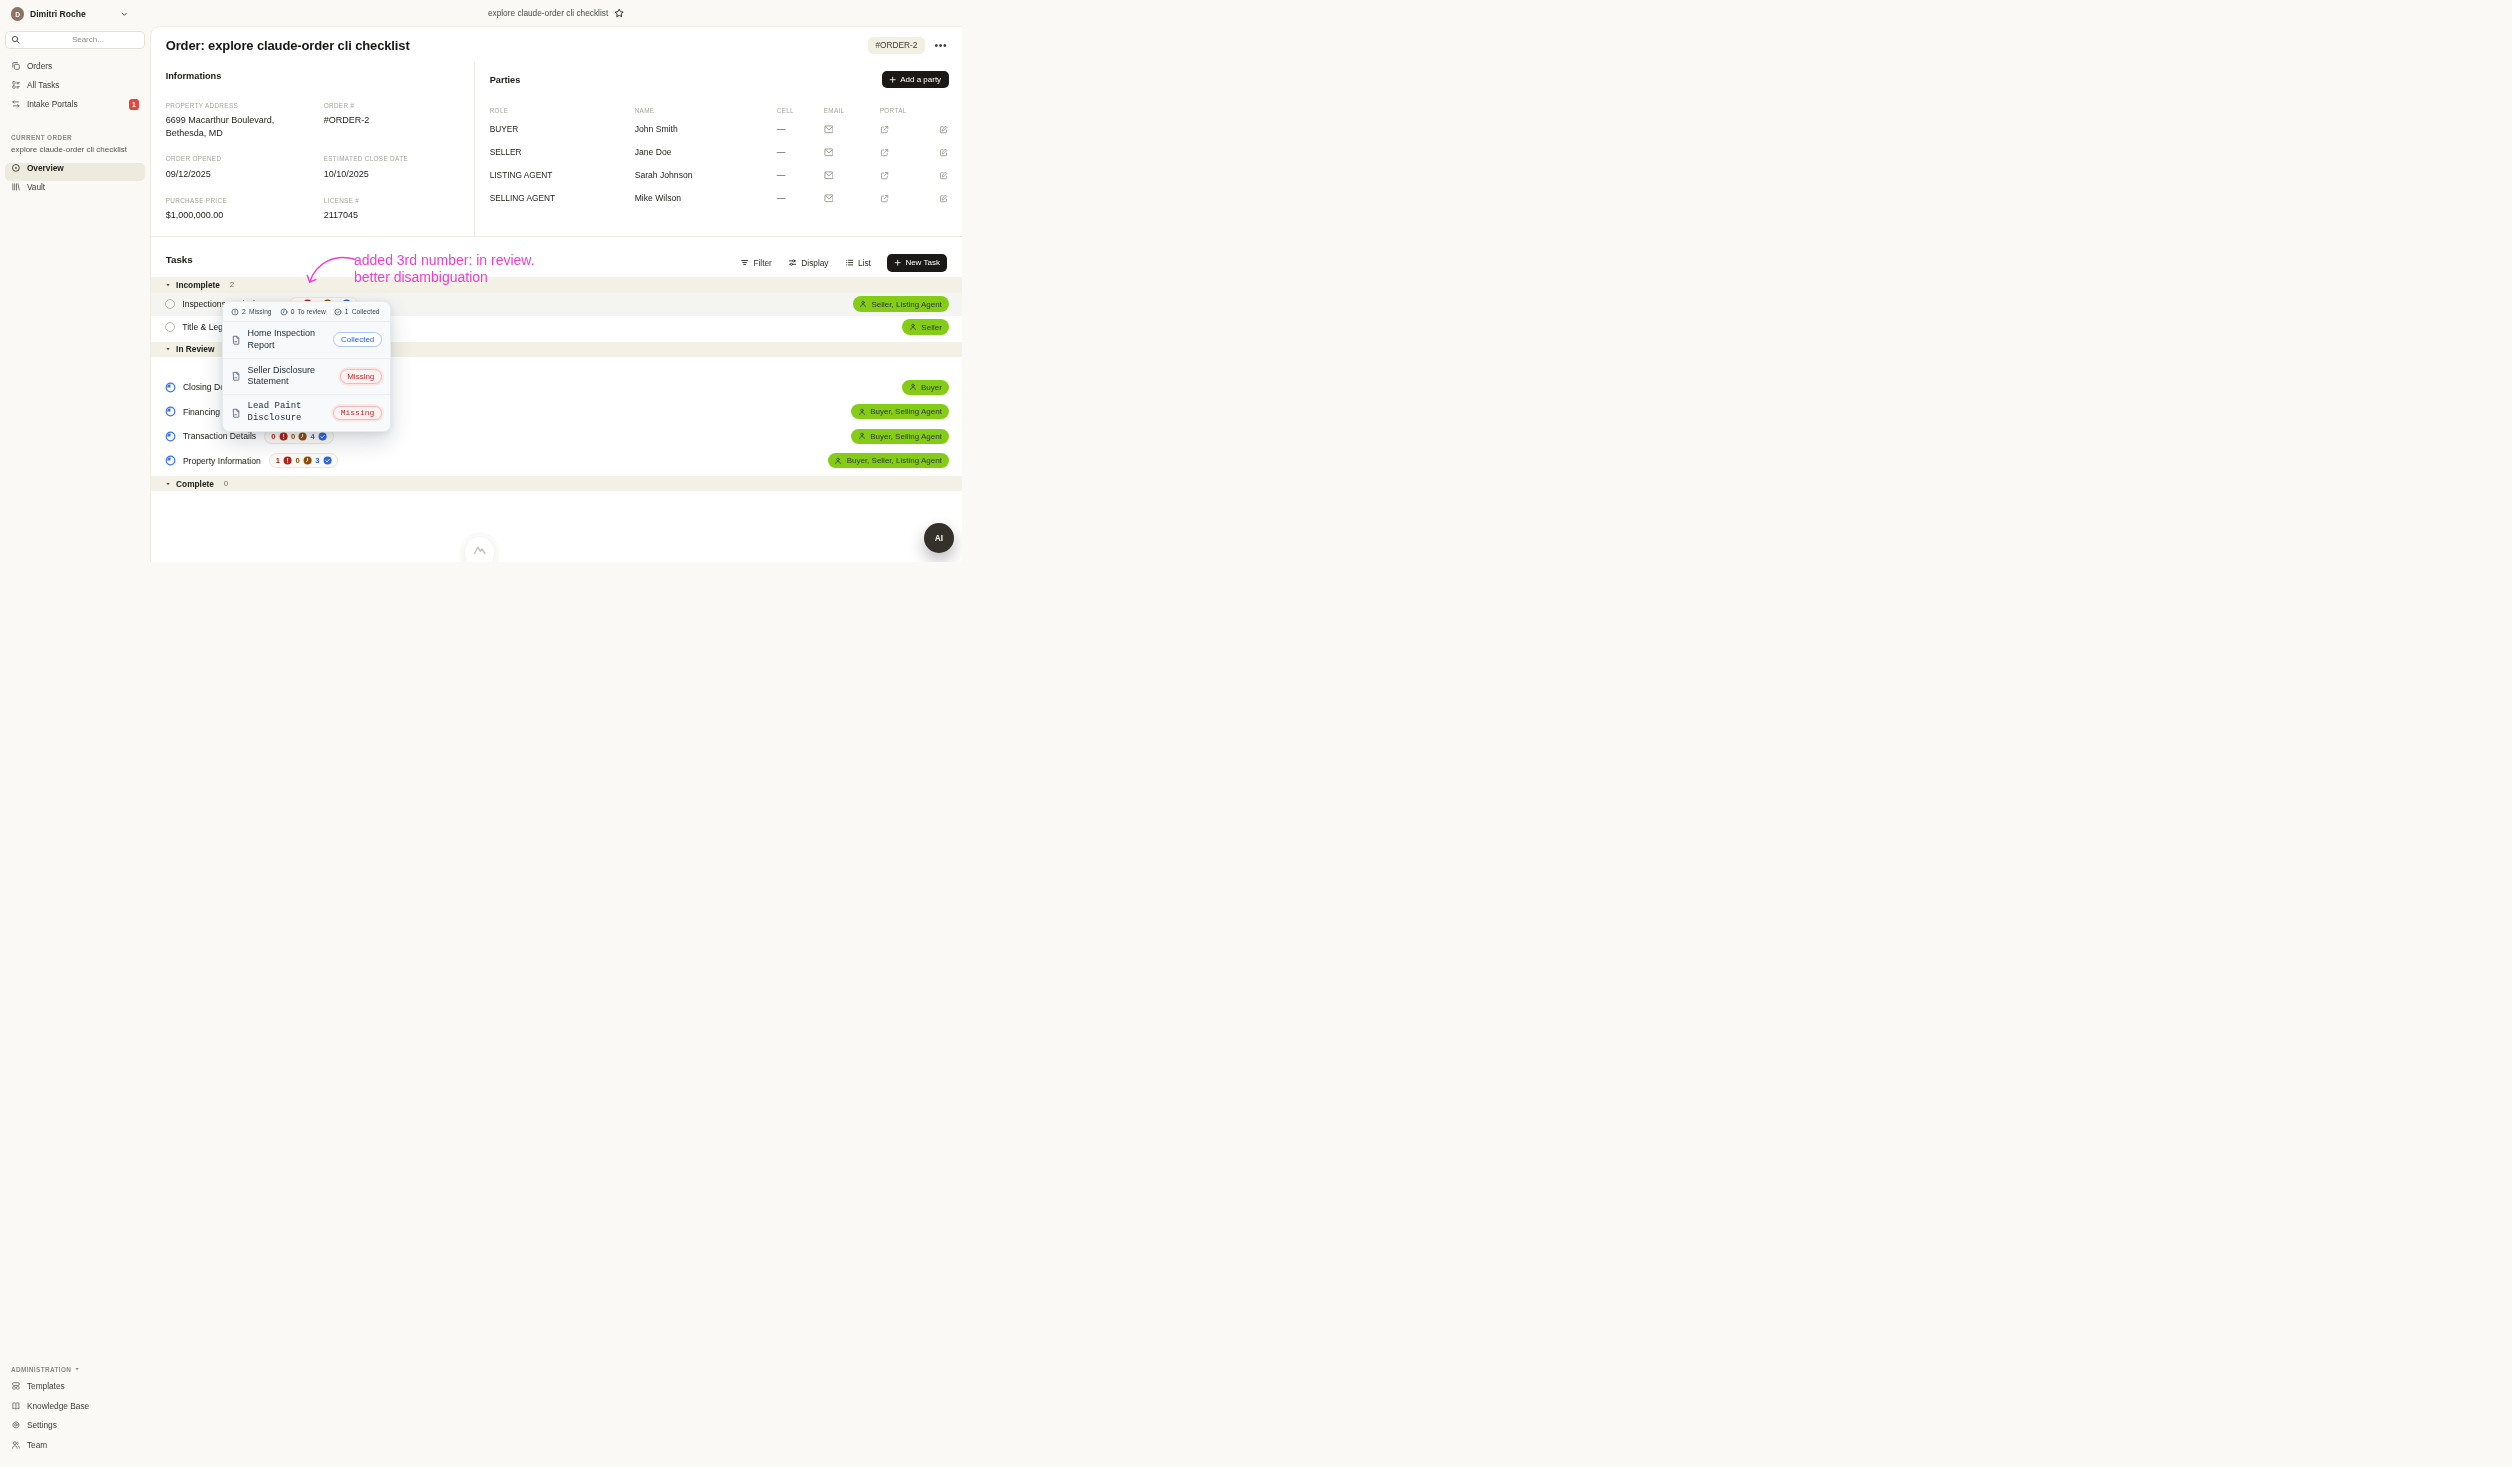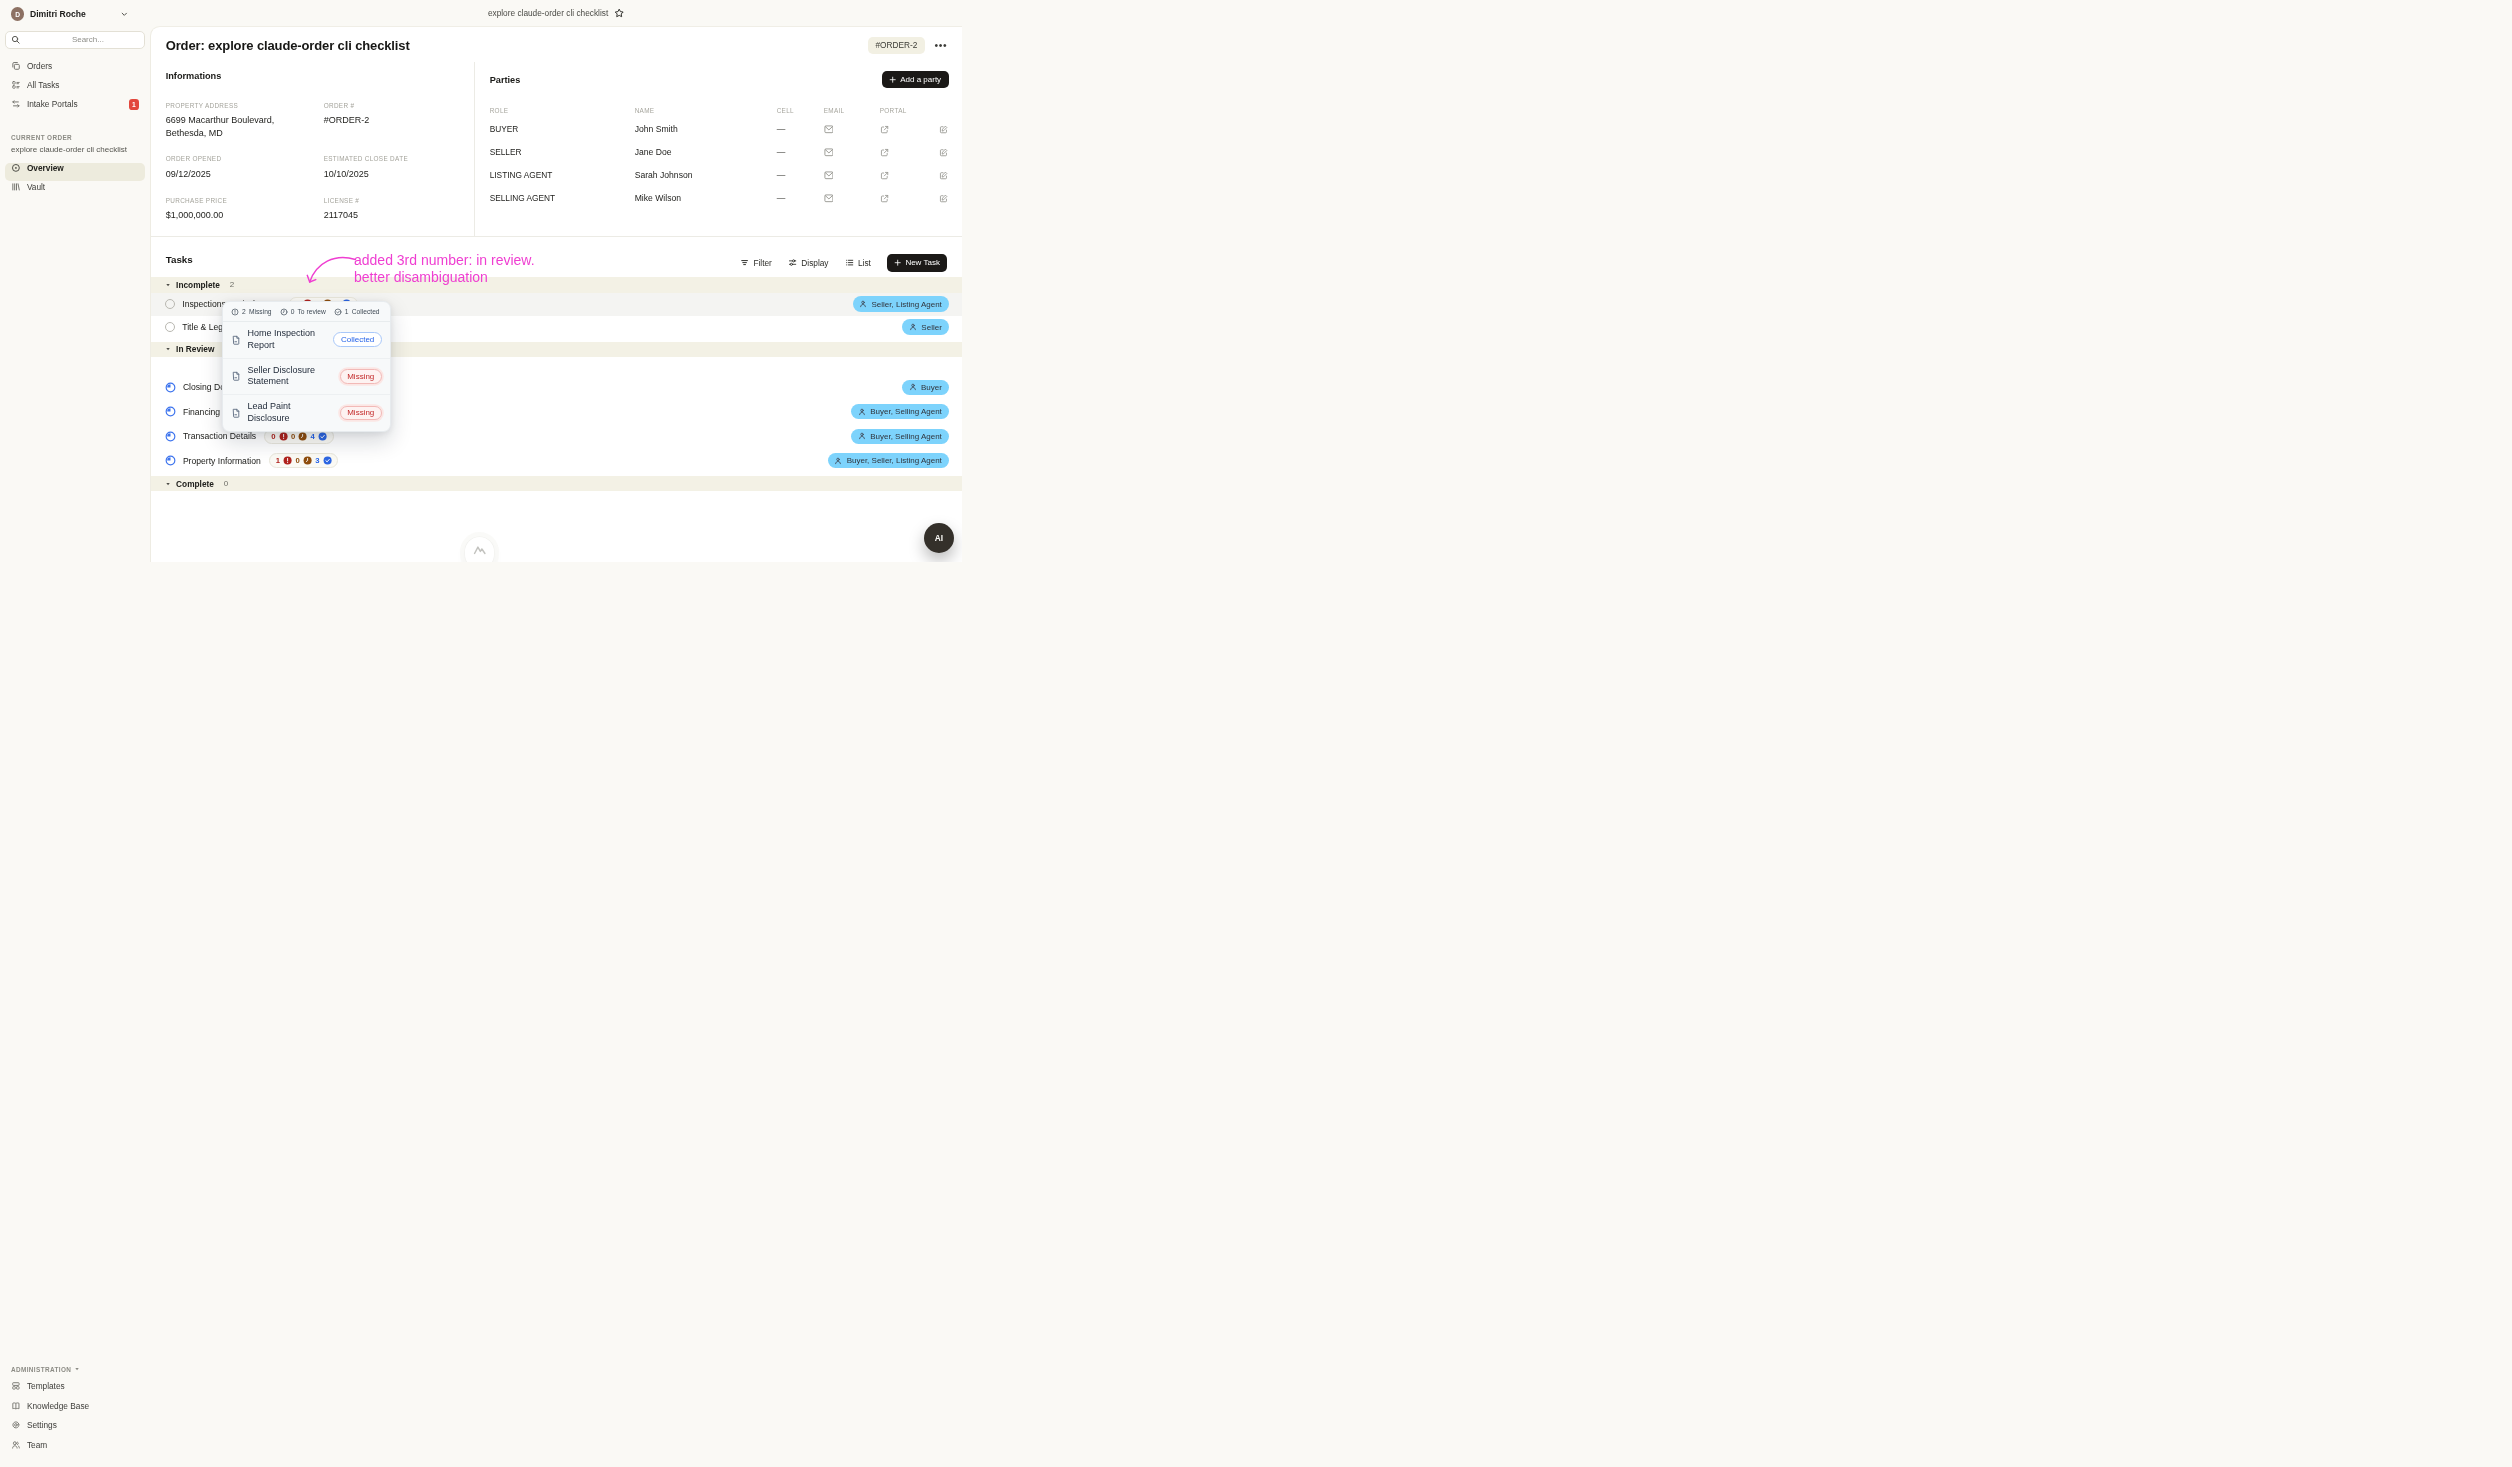--- a/index.html
+++ b/index.html
@@ -68,35 +68,35 @@
   .band .blabel { font-weight:700; color:#20201d; }
   .band .bcount { margin-left:4.3px; color:#6e6e67; font-size:8px; }
   .band.mt8 { margin-top:5.5px; }
   .band.mt5 { margin-top:3.1px; margin-bottom:18px; }
 
   .trow { height:23px; display:flex; align-items:center; padding:0 13.5px; font-size:8.6px; color:#20201d; background:#fff; }
   .trow.h40 { height:24.5px; }
   .trow.gray { background:#f4f4f2; }
   .circ { width:10.4px; height:10.4px; border:1.2px solid #b9b8b1; border-radius:50%; margin-right:7.4px; flex:0 0 auto; }
   .rev-ic { margin-right:7.4px; flex:0 0 auto; }
-  .assignee { margin-left:auto; display:flex; align-items:center; gap:4.3px; background:#7dd3fc; border-radius:613px; padding:3.1px 6.7px; font-size:8px; color:#30343c;text-align:center; }
+  .assignee { margin-left:auto; display:flex; align-items:center; gap:4.3px; background:#84cc16; border-radius:613px; padding:3.1px 6.7px; font-size:8px; color:#30343c;text-align:center; }
   .assignee .pic { color:#3c4350; }
 
   .cbadge { margin-left:8px; display:flex; align-items:center; gap:3.1px; background:#fbfaf5; border:0.6px solid #e9e7dc; border-radius:613px; padding:1.8px 5.5px 1.8px 6.1px; font-size:7.7px; font-weight:700; }
   .cbadge .n-red { color:#b1231e; } .cbadge .n-amb { color:#8f4d0d; } .cbadge .n-blu { color:#2563e8; }
 
   .white-rest { background:#fff; height:98px; }
 
   
   .popover { position:absolute; left:72px; top:301px; width:169px; background:#f7f9fa; border:0.6px solid #e7ebee; border-radius:7.4px; box-shadow:0 9.8px 22px rgba(15,23,42,.16), 0 1.8px 6.1px rgba(15,23,42,.08); z-index:20; }
   .pop-head { display:flex; align-items:center; gap:8px; padding:5.5px 8px; border-bottom:0.6px solid #e8ecee; font-size:6.7px; color:#414c57; }
   .pop-stat { display:flex; align-items:center; gap:3.1px; }
   .pop-stat .sico { color:#414c57; }
   .pop-row { display:flex; align-items:center; gap:6.1px; padding:6.1px 8px; border-bottom:0.6px solid #edf0f2; }
-  .pop-row:last-child { border-bottom:none; }
+  .pop-row:last-child { border-bottom:none;font-family:Liberation Mono, monospace; }
   .pop-row .dico { color:#5e6c81; flex:0 0 auto; }
   .pop-name { flex:1; font-size:9px; font-weight:500; color:#1d2736; line-height:1.3; max-width:92px; }
   .pill { border-radius:613px; padding:1.8px 6.7px; font-size:8px; white-space:nowrap; }
   .pill.collected { color:#2563e8; border:0.6px solid #a9c8f9; background:#fff; }
   .pill.missing { color:#c32a2a; border:0.6px solid #f2b9b7; background:#fdf2f1; box-shadow:0 0 0 1.8px #fbe6e4; }
 
   
   .annotation { position:absolute; left:204px; top:252px; z-index:30; color:#ef3ed1; font-size:14px; font-weight:400; line-height:1.23; }
   .anno-arrow { position:absolute; left:153px; top:255px; z-index:30; }
 

